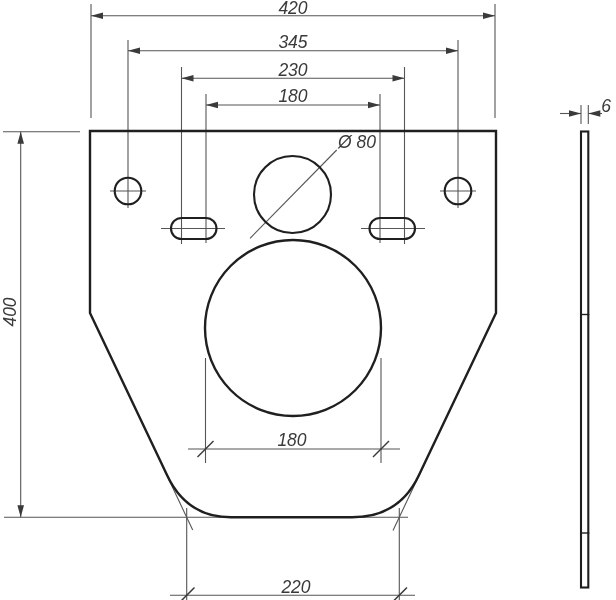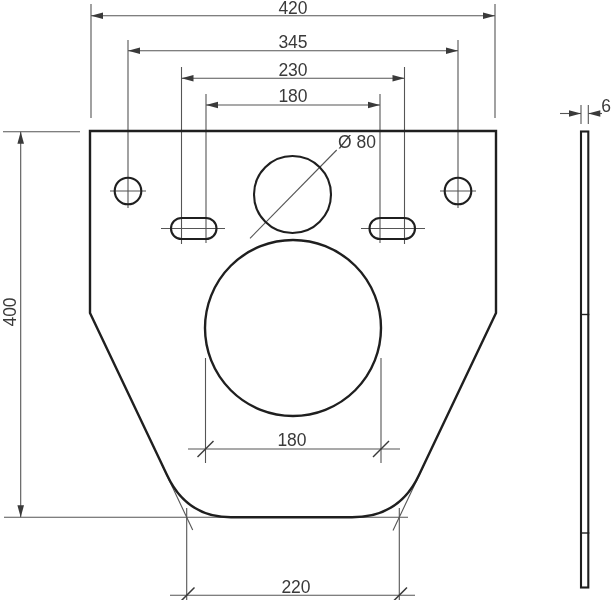--- a/index.html
+++ b/index.html
@@ -8,20 +8,21 @@
     background: #ffffff;
     width: 616px;
     height: 600px;
     overflow: hidden;
     font-family: "Liberation Sans", sans-serif;
   }
   .drawing-wrap {
     width: 616px;
     height: 600px;
     background: #ffffff;
+    font-style: italic;
   }
   svg text {
     font-family: "Liberation Sans", sans-serif;
     font-size: 17.5px;
     fill: #3a3a3a;
   }
   .thin {
     stroke: #555555;
     stroke-width: 1.1;
     fill: none;

